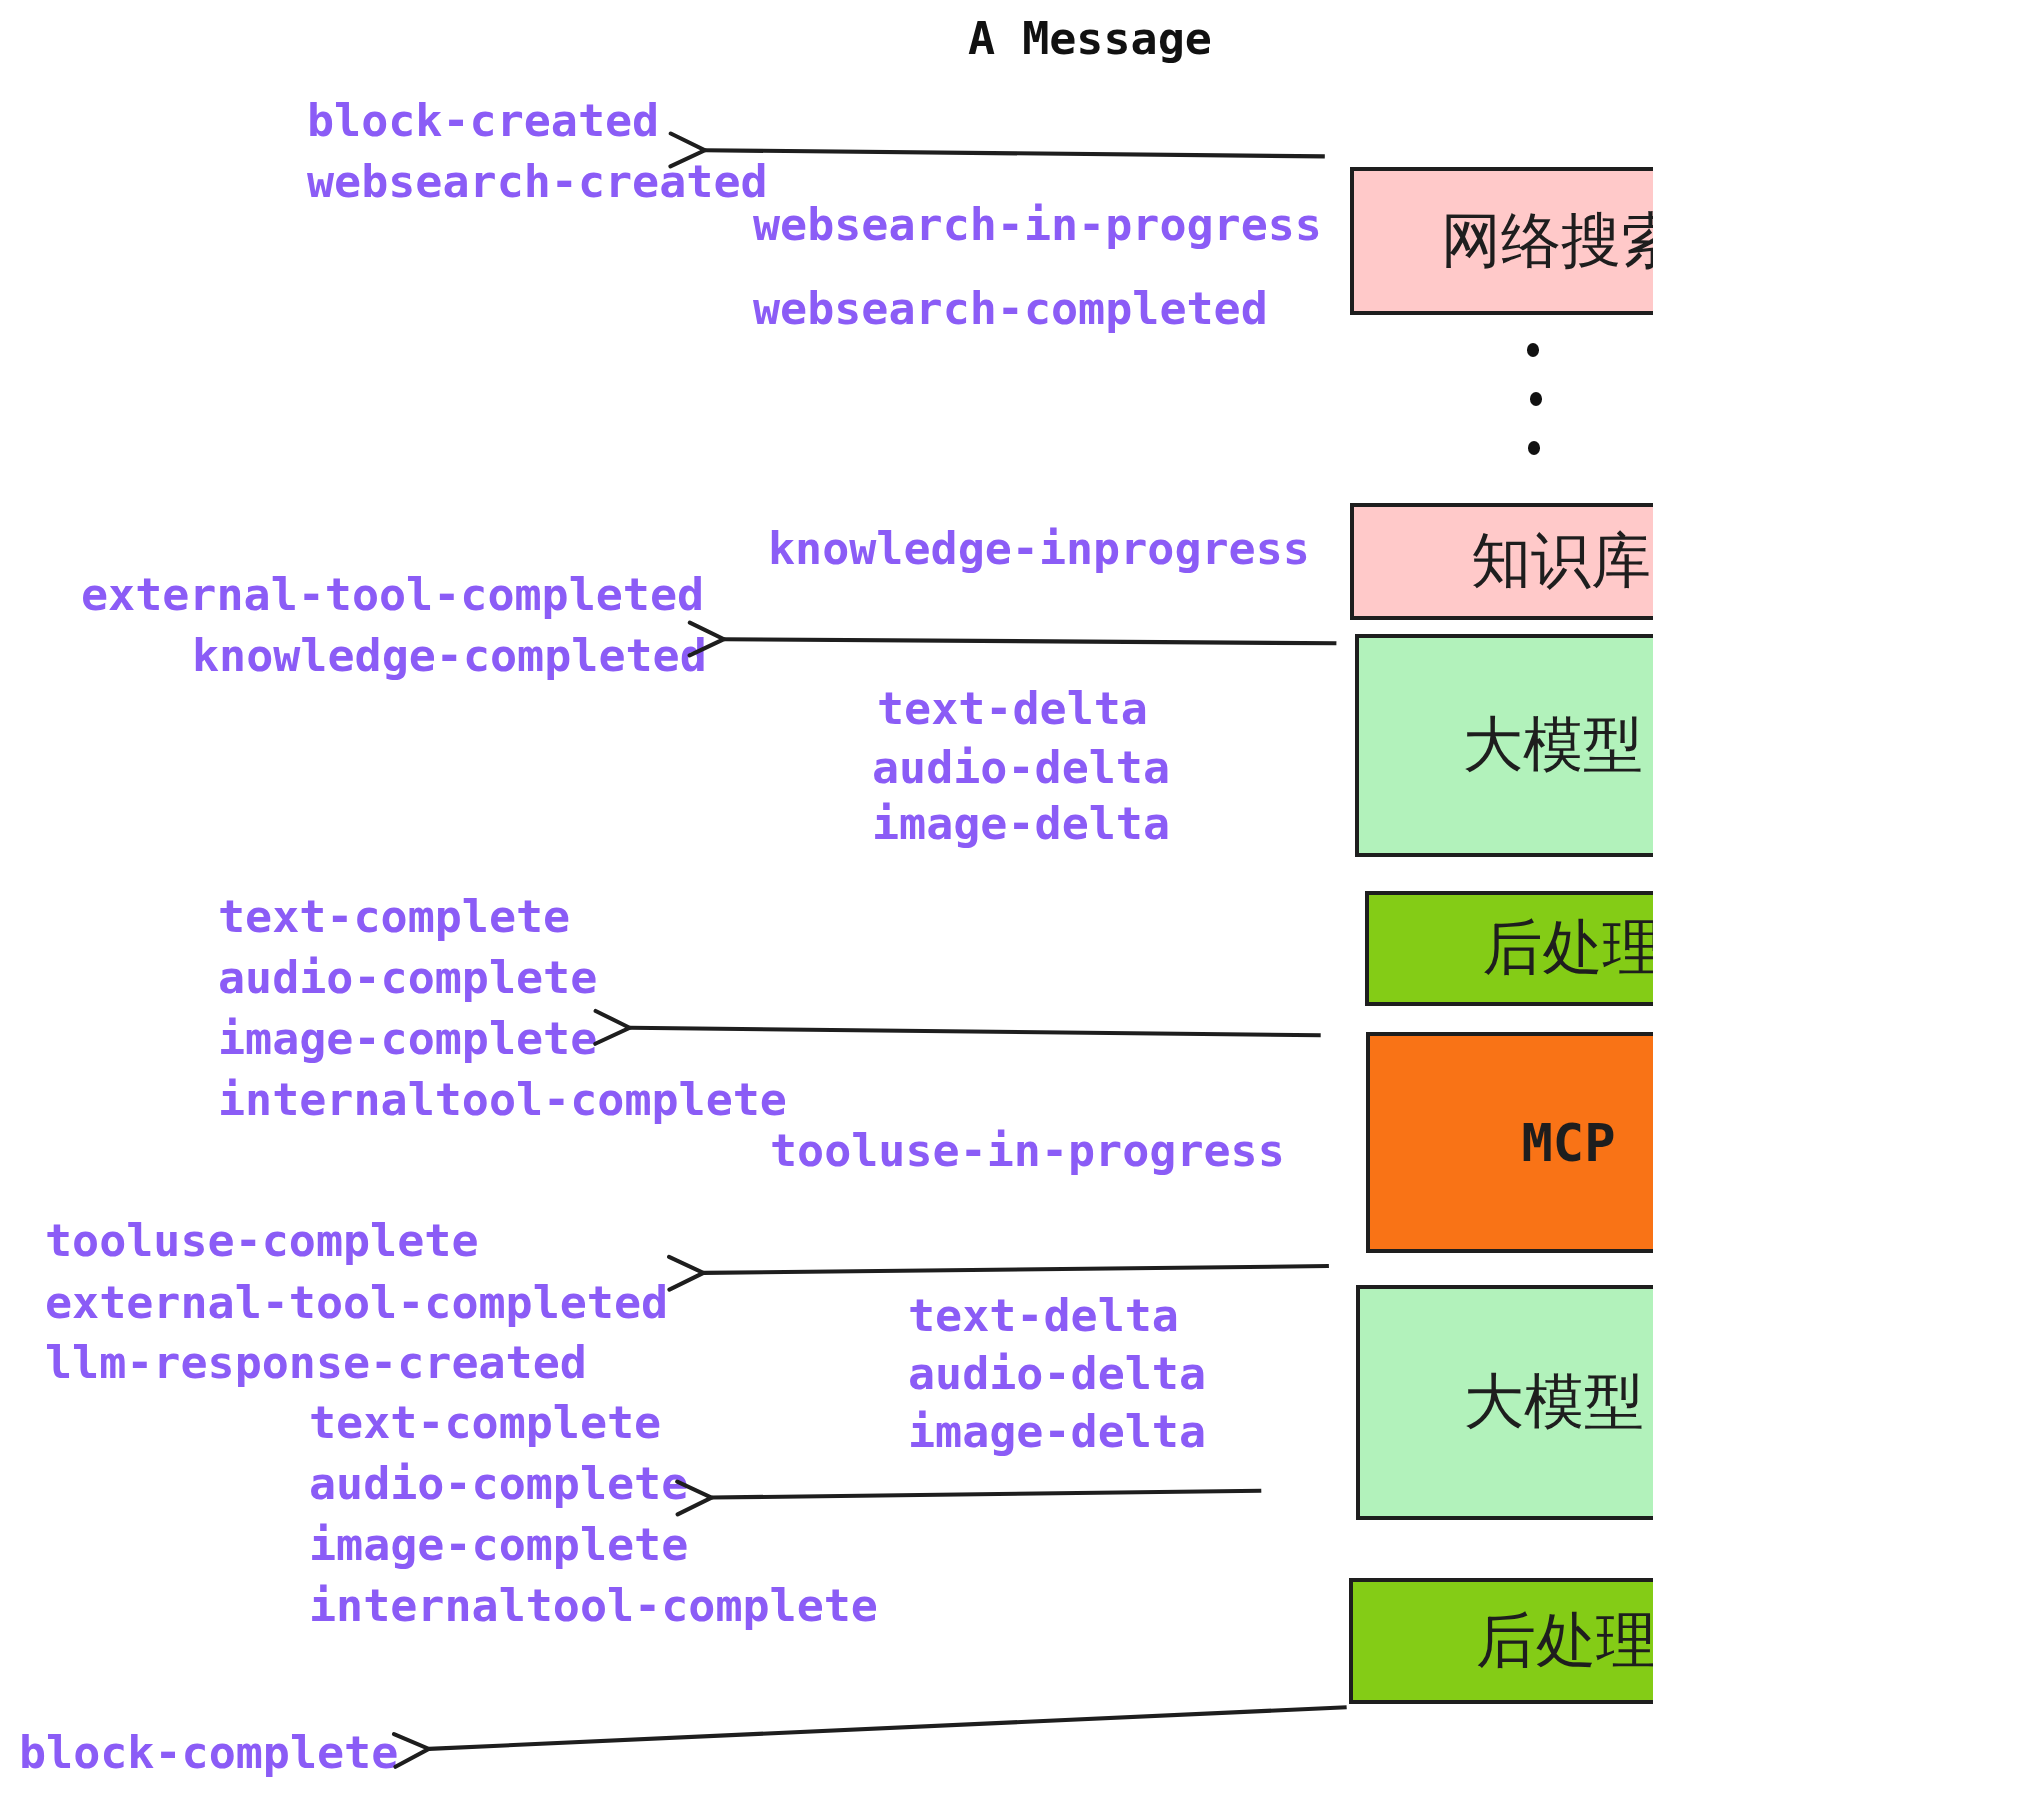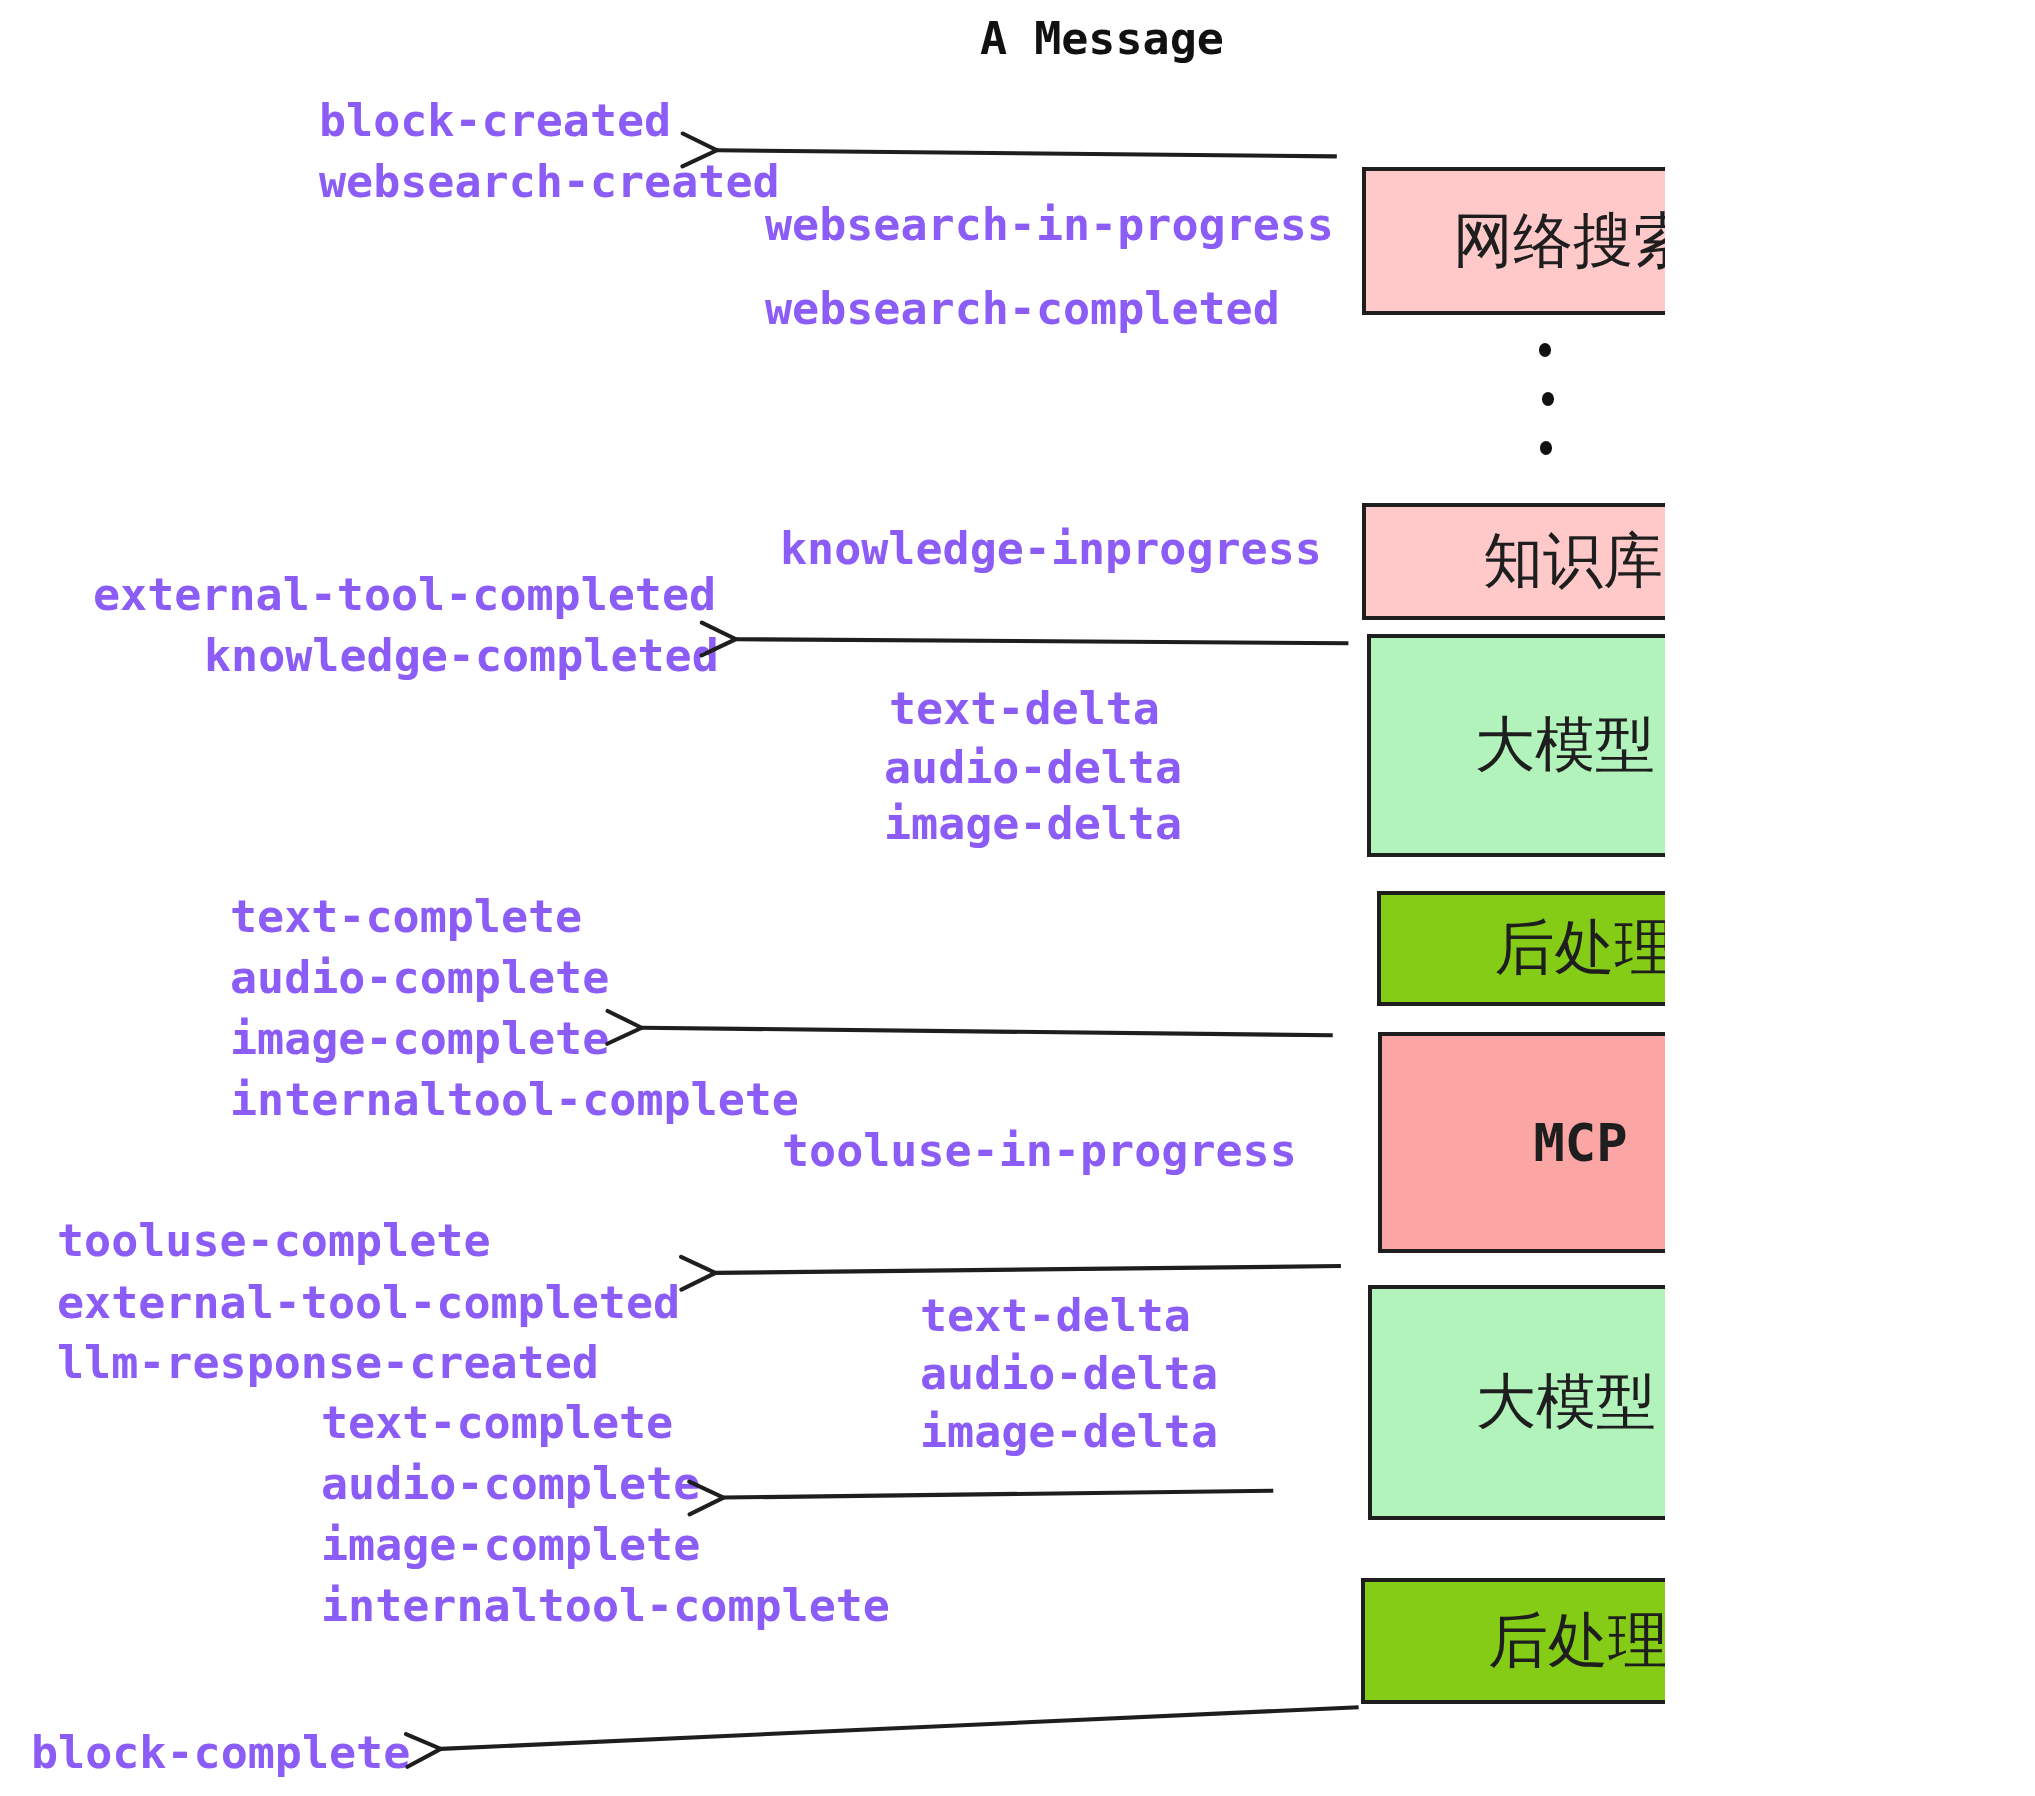--- a/index.html
+++ b/index.html
@@ -1,35 +1,35 @@
 <!DOCTYPE html>
 <html style="font-size:11px"><head>
 <meta charset="utf-8">
 <style>
   html,body{margin:0;padding:0;background:#ffffff;}
   .canvas{
     position:relative;width:1653px;height:1796px;background:#ffffff;overflow:hidden;
-    font-family:"DejaVu Sans Mono","Liberation Mono",monospace;color:#1e1e1e;margin-left:12px;
+    font-family:"DejaVu Sans Mono","Liberation Mono",monospace;color:#1e1e1e;
   }
   .evt{
     position:absolute;white-space:nowrap;
     font-size:45px;line-height:1.05;font-weight:bold;color:#8b5cf6;
     font-family:"DejaVu Sans Mono","Liberation Mono",monospace;
   }
   .title{
     position:absolute;left:968px;top:12.3px;font-size:45px;font-weight:bold;
     white-space:nowrap;color:#111111;
   }
   .box{
     position:absolute;border:4.1px solid #1e1e1e;box-sizing:border-box;
     display:flex;align-items:center;justify-content:center;background:#84cc16;
   }
   .box.pink{background:#ffc9c9;padding-left:23px;}
   .box.green{background:#b2f2bb;}
-  .box.yellow{background:#fca5a5;padding-left:16px;}
+  .box.yellow{background:#f97316;padding-left:16px;}
   .box-label{
     font-family:"DejaVu Sans","Liberation Sans",sans-serif;
     font-size:60px;font-weight:500;color:#1e1e1e;white-space:nowrap;
   }
   .box-label.mono{
     font-family:"DejaVu Sans Mono","Liberation Mono",monospace;
     font-size:52px;font-weight:bold;
   }
   .side-note{
     position:absolute;white-space:nowrap;color:#ec4899;font-weight:400;

